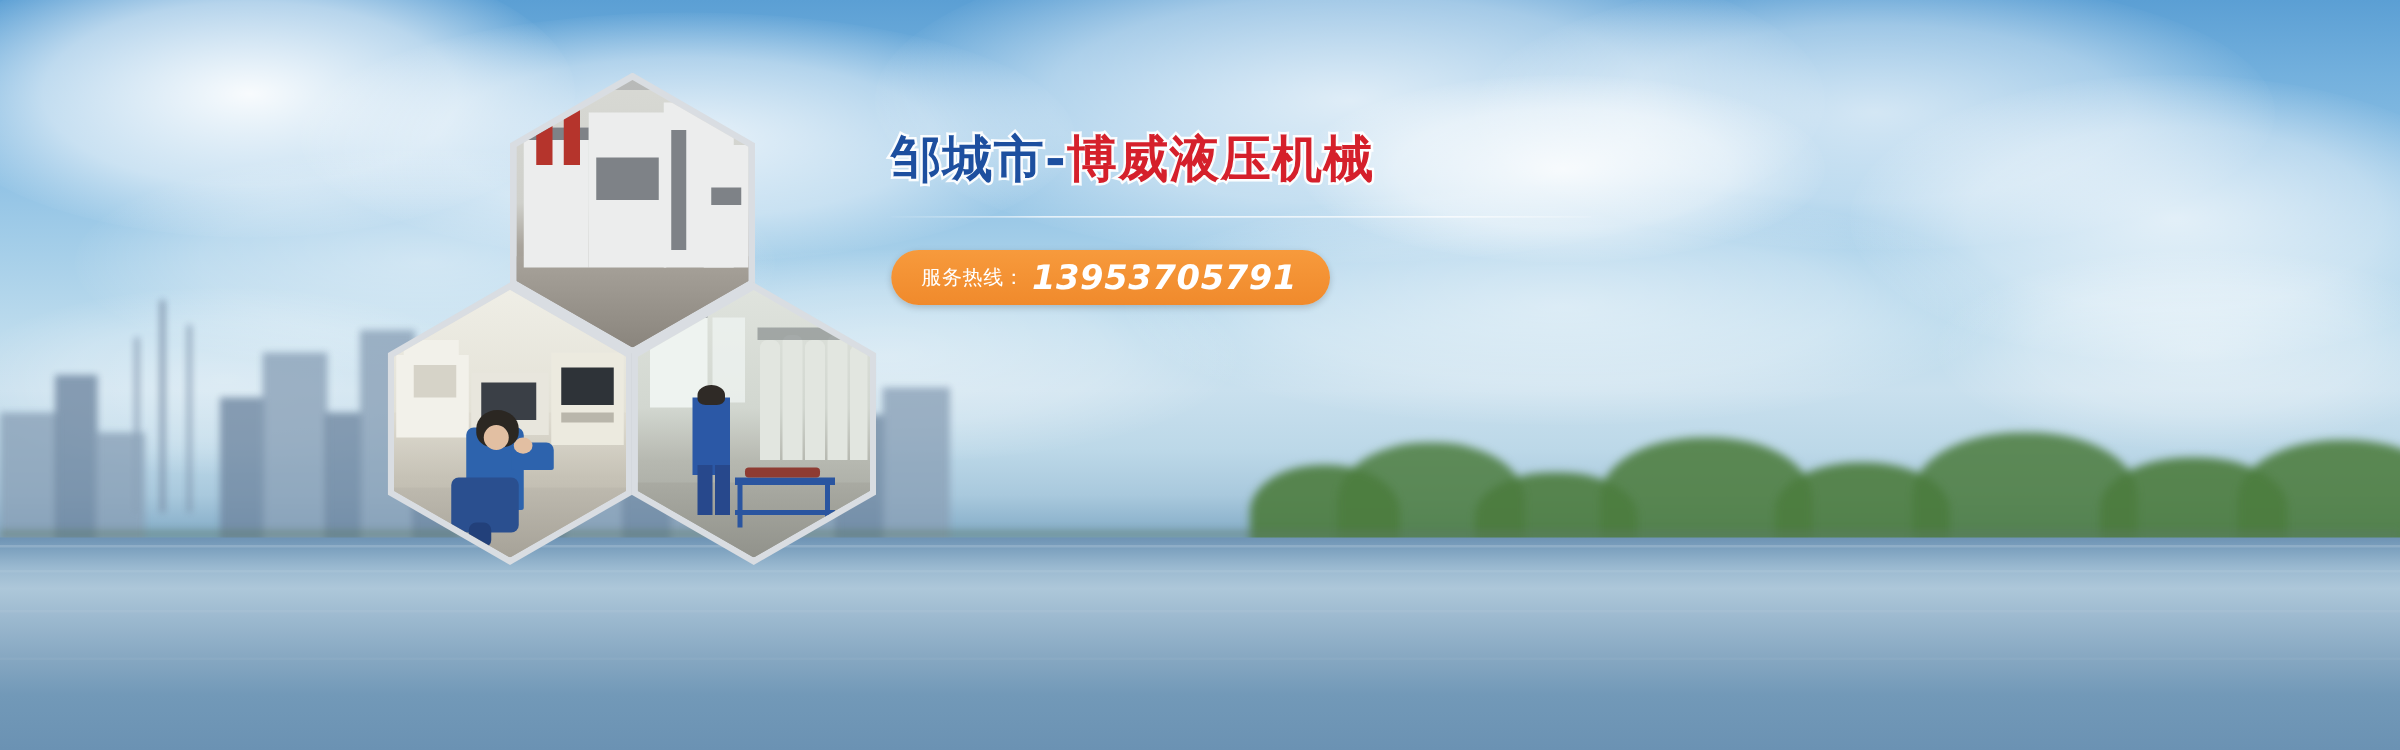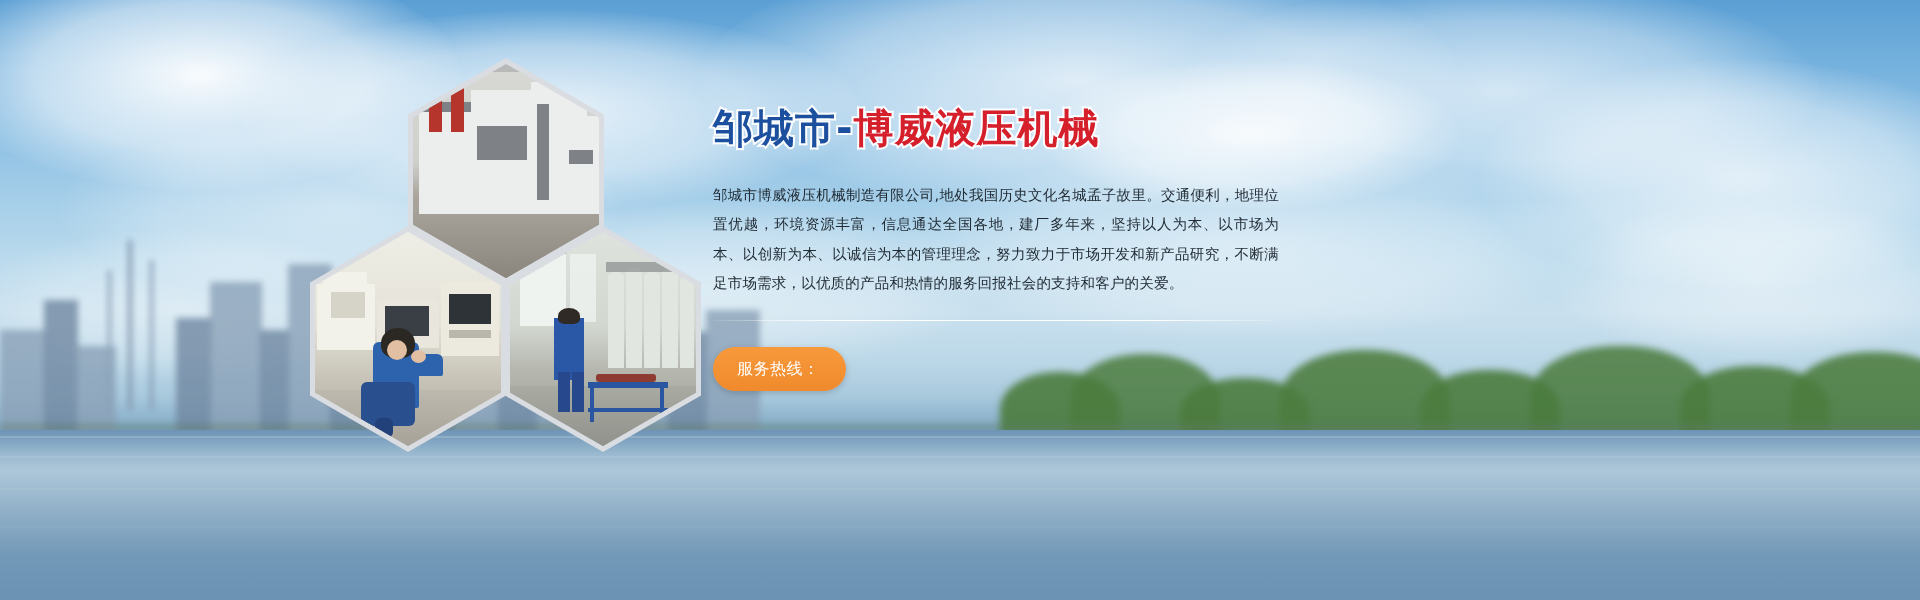--- a/index.html
+++ b/index.html
@@ -341,22 +341,22 @@
       </div>
     </div>
   </div>
 
   <div class="content">
 
     <div class="title">
       <span class="blue">邹城市-</span><span class="red">博威液压机械</span>
     </div>
 
-    <div class="desc">邹城市博威液压机械制造有限公司,地处我国历史文化名城孟子故里。交通便利，地理位置优越，环境资源丰富，信息通达全国各地，建厂多年来，坚持以人为本、以市场为本、以创新为本、以诚信为本的管理理念，努力致力于市场开发和新产品研究，不断满足市场需求，以优质的产品和热情的服务回报社会的支持和客户的关爱。</div>
 
     <div class="divider"></div>
 
     <div class="hotline">
       <span class="lbl">服务热线：</span>
+      <span class="num">13953705791</span>
     </div>
 
   </div>
 </div>
 
 </body></html>

